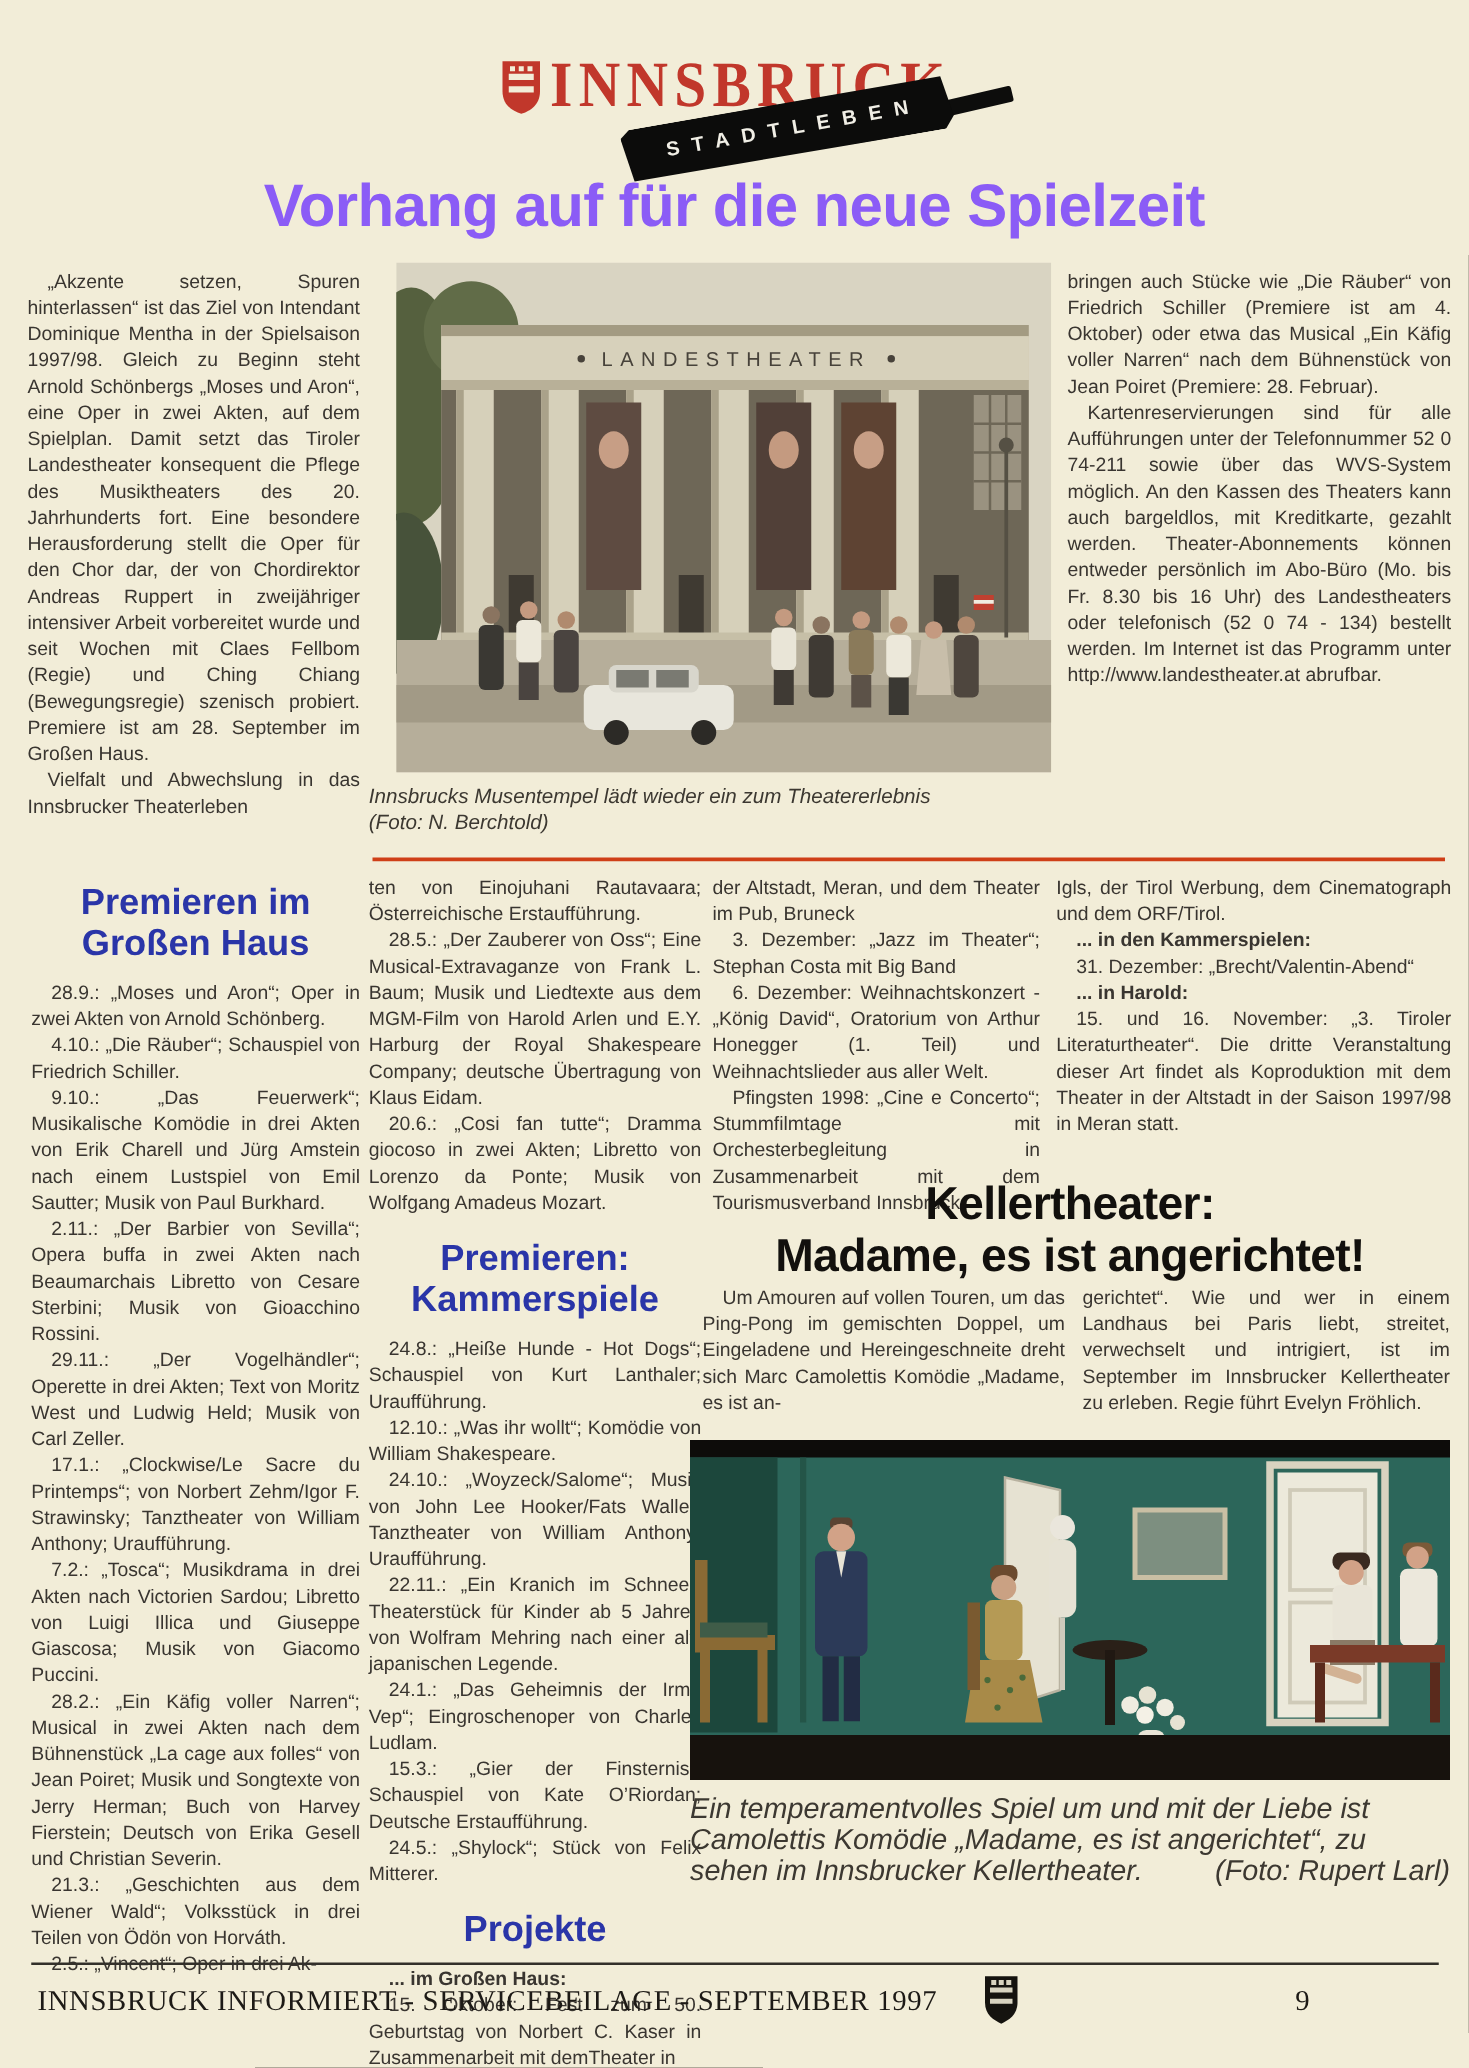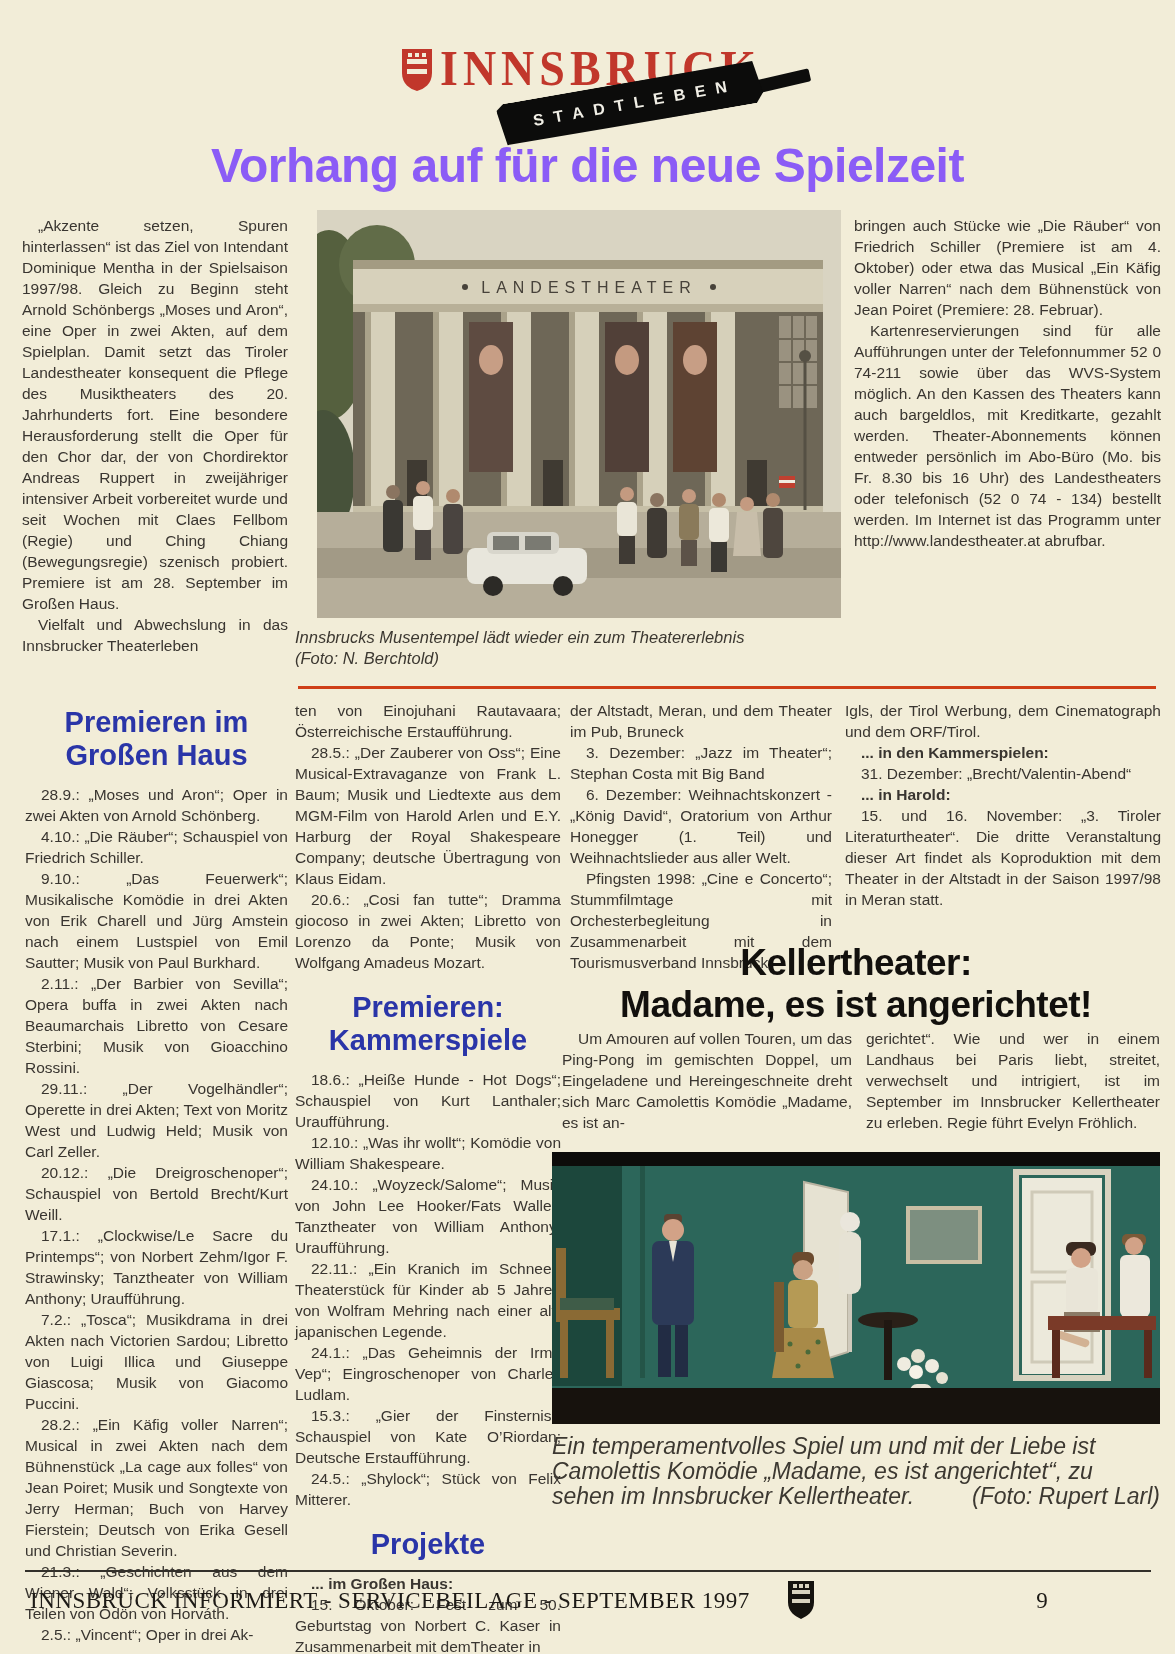--- a/index.html
+++ b/index.html
@@ -208,39 +208,38 @@
 
   <div class="col colA">
     <h2 class="sec-head">Premieren im
 Großen Haus</h2>
     <div>
         <p class="para indent">28.9.: „Moses und Aron“; Oper in zwei Akten von Arnold Schönberg.</p>
         <p class="para indent">4.10.: „Die Räuber“; Schauspiel von Friedrich Schiller.</p>
         <p class="para indent">9.10.: „Das Feuerwerk“; Musikalische Komödie in drei Akten von Erik Charell und Jürg Amstein nach einem Lustspiel von Emil Sautter; Musik von Paul Burkhard.</p>
         <p class="para indent">2.11.: „Der Barbier von Sevilla“; Opera buffa in zwei Akten nach Beaumarchais Libretto von Cesare Sterbini; Musik von Gioacchino Rossini.</p>
         <p class="para indent">29.11.: „Der Vogelhändler“; Operette in drei Akten; Text von Moritz West und Ludwig Held; Musik von Carl Zeller.</p>
-        <p class="para indent">20.12.: „Die Dreigroschenoper“; Schauspiel von Bertold Brecht/Kurt Weill.</p>
         <p class="para indent">17.1.: „Clockwise/Le Sacre du Printemps“; von Norbert Zehm/Igor F. Strawinsky; Tanztheater von William Anthony; Uraufführung.</p>
         <p class="para indent">7.2.: „Tosca“; Musikdrama in drei Akten nach Victorien Sardou; Libretto von Luigi Illica und Giuseppe Giascosa; Musik von Giacomo Puccini.</p>
         <p class="para indent">28.2.: „Ein Käfig voller Narren“; Musical in zwei Akten nach dem Bühnenstück „La cage aux folles“ von Jean Poiret; Musik und Songtexte von Jerry Herman; Buch von Harvey Fierstein; Deutsch von Erika Gesell und Christian Severin.</p>
         <p class="para indent">21.3.: „Geschichten aus dem Wiener Wald“; Volksstück in drei Teilen von Ödön von Horváth.</p>
         <p class="para indent">2.5.: „Vincent“; Oper in drei Ak-</p>
       </div>
   </div>
 
   <div class="col colB">
     <div>
         <p class="para">ten von Einojuhani Rautavaara; Österreichische Erstaufführung.</p>
         <p class="para indent">28.5.: „Der Zauberer von Oss“; Eine Musical-Extravaganze von Frank L. Baum; Musik und Liedtexte aus dem MGM-Film von Harold Arlen und E.Y. Harburg der Royal Shakespeare Company; deutsche Übertragung von Klaus Eidam.</p>
         <p class="para indent">20.6.: „Cosi fan tutte“; Dramma giocoso in zwei Akten; Libretto von Lorenzo da Ponte; Musik von Wolfgang Amadeus Mozart.</p>
       </div>
     <h2 class="sec-head mt">Premieren:
 Kammerspiele</h2>
     <div>
-        <p class="para indent">18.6.: „Heiße Hunde - Hot Dogs“; Schauspiel von Kurt Lanthaler; Uraufführung.</p>
+        <p class="para indent">24.8.: „Heiße Hunde - Hot Dogs“; Schauspiel von Kurt Lanthaler; Uraufführung.</p>
         <p class="para indent">12.10.: „Was ihr wollt“; Komödie von William Shakespeare.</p>
         <p class="para indent">24.10.: „Woyzeck/Salome“; Musik von John Lee Hooker/Fats Waller; Tanztheater von William Anthony; Uraufführung.</p>
         <p class="para indent">22.11.: „Ein Kranich im Schnee“; Theaterstück für Kinder ab 5 Jahren von Wolfram Mehring nach einer alt-japanischen Legende.</p>
         <p class="para indent">24.1.: „Das Geheimnis der Irma Vep“; Eingroschenoper von Charles Ludlam.</p>
         <p class="para indent">15.3.: „Gier der Finsternis“; Schauspiel von Kate O’Riordan; Deutsche Erstaufführung.</p>
         <p class="para indent">24.5.: „Shylock“; Stück von Felix Mitterer.</p>
       </div>
     <h2 class="sec-head mt">Projekte</h2>
     <div>
         <p class="para indent bold">... im Großen Haus:</p>

